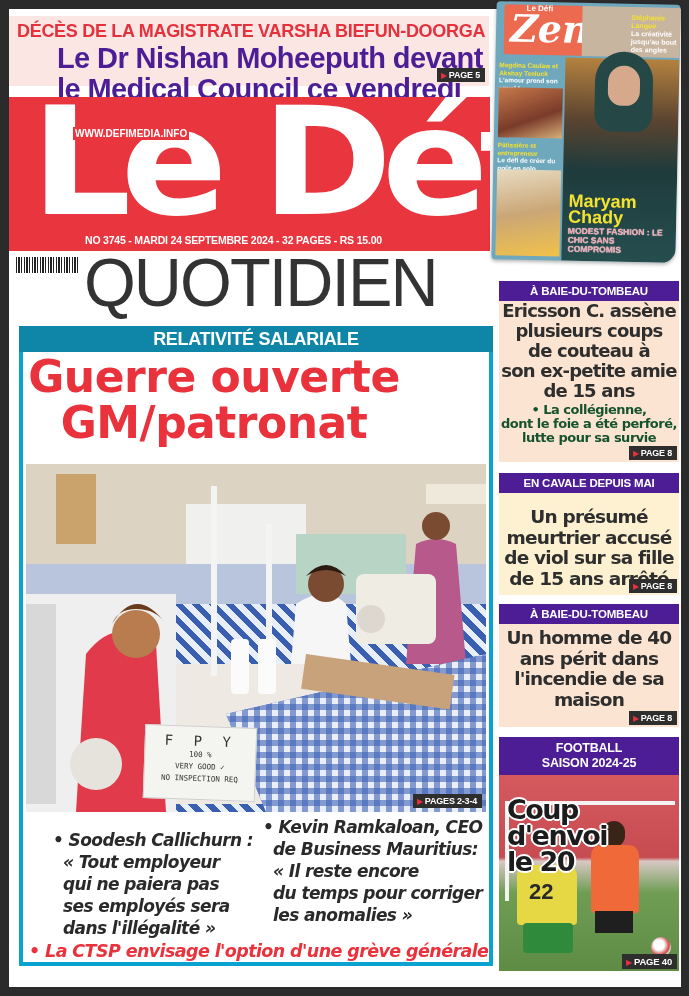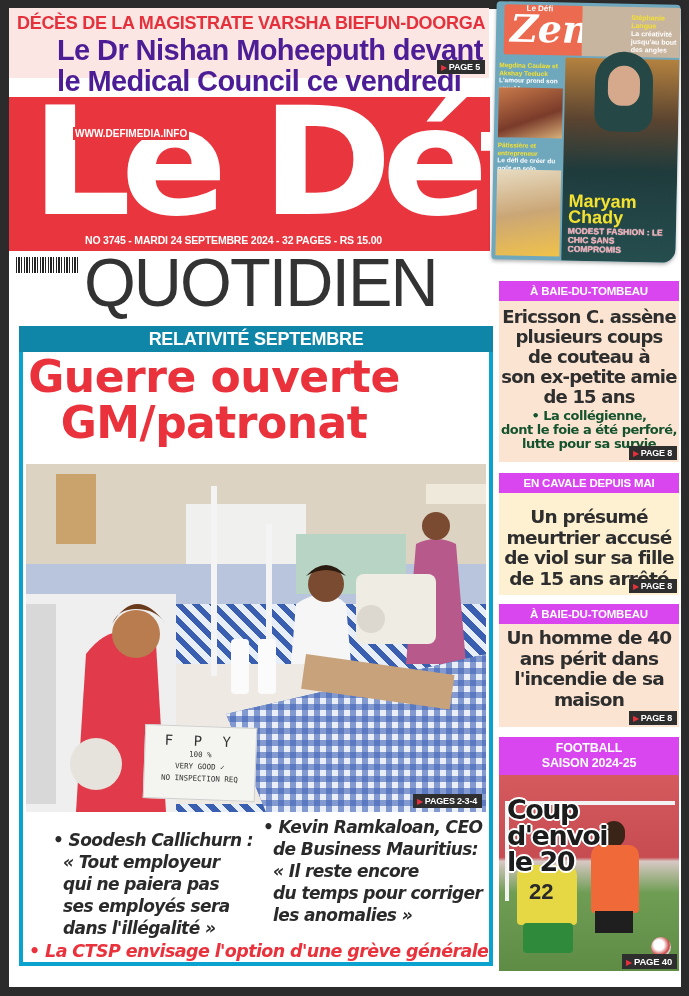--- a/index.html
+++ b/index.html
@@ -2,21 +2,21 @@
 <html><head>
 <meta charset="utf-8">
 <style>
   * { box-sizing: border-box; margin: 0; padding: 0; }
   html, body { width: 689px; height: 996px; overflow: hidden; background: #2b2b2b; }
   body { font-family: "Liberation Sans", "DejaVu Sans", sans-serif; position: relative; }
 
   .page { position: absolute; left: 9px; top: 9px; width: 672px; height: 978px; background: #ffffff; }
 
   
-  .teaser { position: absolute; left: 9px; top: 8px; width: 480px; height: 70px; background: #fbe6e4; }
+  .teaser { position: absolute; left: 9px; top: 16px; width: 480px; height: 70px; background: #fbe6e4; }
   .teaser .kicker { position: absolute; left: 8px; top: 5px; font-size: 18px; font-weight: bold; color: #e4313b; letter-spacing: -0.3px; }
   .teaser .title { position: absolute; left: 6px; top: 27px; width: 470px; font-size: 29px; font-weight: bold; color: #4c1d95; line-height: 31px; letter-spacing: -0.6px; margin-left: 42px; }
   .page-tag { position: absolute; background: #2e2e2e; color: #fff; font-weight: bold; font-size: 9px; padding: 2px 5px 2px 4px; white-space: nowrap; letter-spacing: -0.2px; }
   .page-tag .arrow { color: #e4313b; margin-right: 2px; font-size: 8px; }
 
   
   .masthead { position: absolute; left: 9px; top: 97px; width: 481px; height: 154px; background: #e8353e; overflow: hidden; }
   .masthead .logo { position: absolute; left: 22px; top: -20px; font-family: "DejaVu Sans", sans-serif; font-weight: bold; color: #fff; font-size: 150px; letter-spacing: -10px; line-height: 170px; transform: scaleX(1.05); transform-origin: left; white-space: nowrap; }
   .masthead .url { position: absolute; left: 64px; top: 30px; font-size: 10px; font-weight: bold; color: #fff; background: #e8353e; padding: 1px 2px; }
   .masthead .issue { position: absolute; left: 76px; top: 137px; font-size: 10.5px; font-weight: bold; color: #fff; letter-spacing: -0.2px; }
@@ -59,26 +59,26 @@
   .quotes { position: absolute; left: 6px; top: 490px; width: 460px; font-family: "DejaVu Sans", sans-serif; font-style: italic; font-weight: bold; color: #2a2a2a; font-size: 17px; line-height: 22px; letter-spacing: -0.6px; }
   .quotes .q1 { position: absolute; left: 0; top: 13px; width: 230px; margin-left: 24px; }
   .quotes .q2 { position: absolute; left: 234px; top: 0; width: 230px; }
   .quotes .bullet { color: #2a2a2a; font-style: normal; }
   .quotes .ind { padding-left: 10px; display: block; }
   .quotes .q3 { position: absolute; left: 0; top: 124px; width: 466px; color: #ea323c; font-size: 17.5px; }
   .quotes .q3 .bullet { color: #ea323c; }
 
   
   .side { position: absolute; left: 499px; width: 180px; }
-  .side .label { position: absolute; left: 0; top: 0; width: 180px; height: 20px; background: #d946ef; color: #fff; font-weight: bold; font-size: 11.5px; text-align: center; line-height: 20px; letter-spacing: -0.2px; }
+  .side .label { position: absolute; left: 0; top: 0; width: 180px; height: 20px; background: #4c1d95; color: #fff; font-weight: bold; font-size: 11.5px; text-align: center; line-height: 20px; letter-spacing: -0.2px; }
   .side .body { position: absolute; left: 0; top: 20px; width: 180px; text-align: center; color: #2e2e2e; font-weight: bold; font-family: "DejaVu Sans", sans-serif; letter-spacing: -0.8px; }
   .side .sub { color: #14532d; font-size: 13px; line-height: 14px; letter-spacing: -0.5px; display: block; margin-top: 2px; }
 
   .s1 { top: 281px; height: 181px; background: #fbe4d2; }
-  .s1 .body { font-size: 18px; line-height: 20px; padding-top: 6px; }
+  .s1 .body { font-size: 18px; line-height: 20px; }
   .s2 { top: 473px; height: 122px; background: #fdf1d2; }
   .s2 .body { font-size: 18.5px; line-height: 20.5px; padding-top: 14px; }
   .s3 { top: 604px; height: 123px; background: #fbe4d2; }
   .s3 .body { font-size: 18.5px; line-height: 20.5px; padding-top: 4px; }
 
   .s4 { top: 737px; height: 234px; background: #fff; border-radius: 20px; }
   .s4 .label { height: 38px; font-size: 12.5px; line-height: 15px; padding-top: 4px; }
   .s4 .pic { position: absolute; left: 0; top: 38px; width: 180px; height: 196px;
       background: linear-gradient(180deg, #d55a5e 0%, #c64c52 42%, #d8c8c4 44%, #6f9d54 60%, #5e8c45 100%); overflow: hidden; }
   .s4 .goal { position: absolute; left: 6px; top: 26px; width: 170px; height: 4px; background: #f2f2f2; }
@@ -138,21 +138,21 @@
   <div class="hijab"></div>
   <div class="face"></div>
   <div class="name">
     <div>Maryam</div>
     <div>Chady</div>
   </div>
   <div class="tag" style="width:100px;">MODEST FASHION : LE CHIC SANS COMPROMIS</div>
 </div>
 
 <div class="main-box">
-  <div class="section">RELATIVITÉ SEPTEMBRE</div>
+  <div class="section">RELATIVITÉ SALARIALE</div>
   <div class="headline">
     <div>Guerre ouverte</div>
     <div>GM/patronat</div>
   </div>
   <div class="photo">
     <svg class="floor" viewBox="0 0 460 348" preserveAspectRatio="none">
       <rect x="0" y="0" width="460" height="110" fill="#ddd3c2"></rect>
       <rect x="30" y="10" width="40" height="70" fill="#c9a36b"></rect>
       <rect x="400" y="20" width="60" height="20" fill="#efe9db"></rect>
       <rect x="0" y="100" width="460" height="40" fill="#b8c5dc"></rect>

